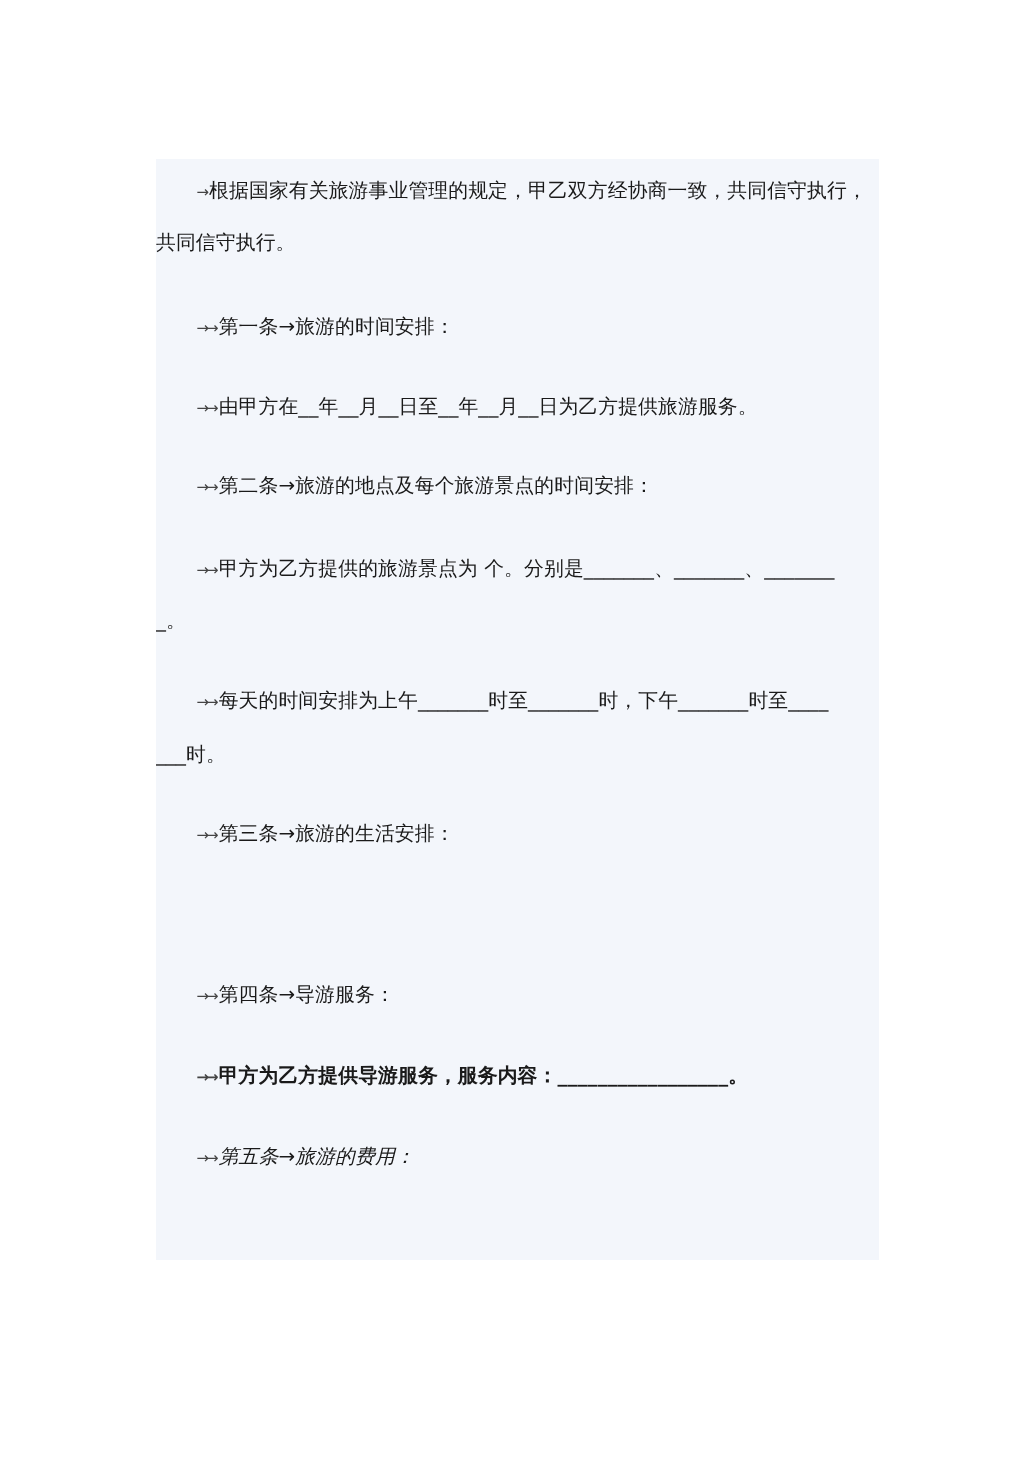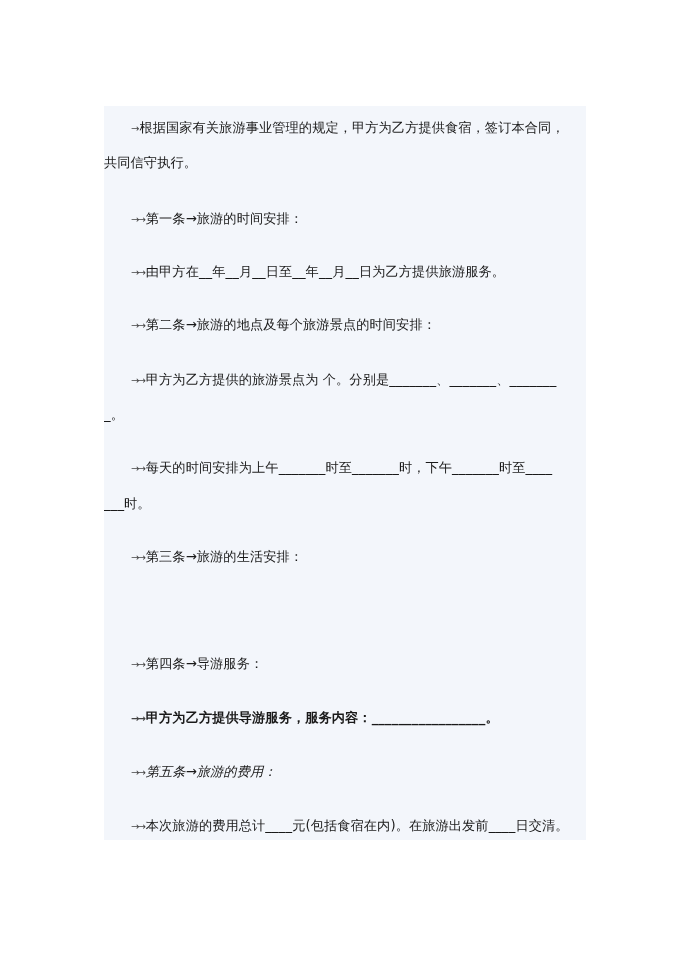--- a/index.html
+++ b/index.html
@@ -42,21 +42,21 @@
     .indent { padding-left: 27px; box-sizing: border-box; }
     .arrow { color: #444; font-size: 10px; letter-spacing: -2px; margin-right: 2px; }
   </style>
 </head>
 <body>
 
 <div class="page">
   <div class="content-block"></div>
 
   <div class="line indent" style="top:119px;">
-    <span class="arrow">→</span><span>根据国家有关旅游事业管理的规定，甲方为乙方提供食宿，签订本合同，</span>
+    <span class="arrow">→</span><span>根据国家有关旅游事业管理的规定，甲乙双方经协商一致，共同信守执行，</span>
   </div>
   <div class="line" style="top:154px;">
     <span>共同信守执行。</span>
   </div>
 
   <div class="line indent" style="top:210px;">
     <span class="arrow">→→</span><span>第一条→旅游的时间安排：</span>
   </div>
   <div class="line indent" style="top:263px;">
     <span class="arrow">→→</span><span>由甲方在__年__月__日至__年__月__日为乙方提供旅游服务。</span>
@@ -86,16 +86,13 @@
   <div class="line indent" style="top:655px;">
     <span class="arrow">→→</span><span>第四条→导游服务：</span>
   </div>
   <div class="line indent" style="top:709px;font-weight:bold;">
     <span class="arrow">→→</span><span>甲方为乙方提供导游服务，服务内容：_________________。</span>
   </div>
 
   <div class="line indent" style="top:763px;font-style:italic;">
     <span class="arrow">→→</span><span>第五条→旅游的费用：</span>
   </div>
-  <div class="line indent" style="top:817px;">
-    <span class="arrow">→→</span><span>本次旅游的费用总计____元(包括食宿在内)。在旅游出发前____日交清。</span>
-  </div>
 </div>
 
 </body></html>

